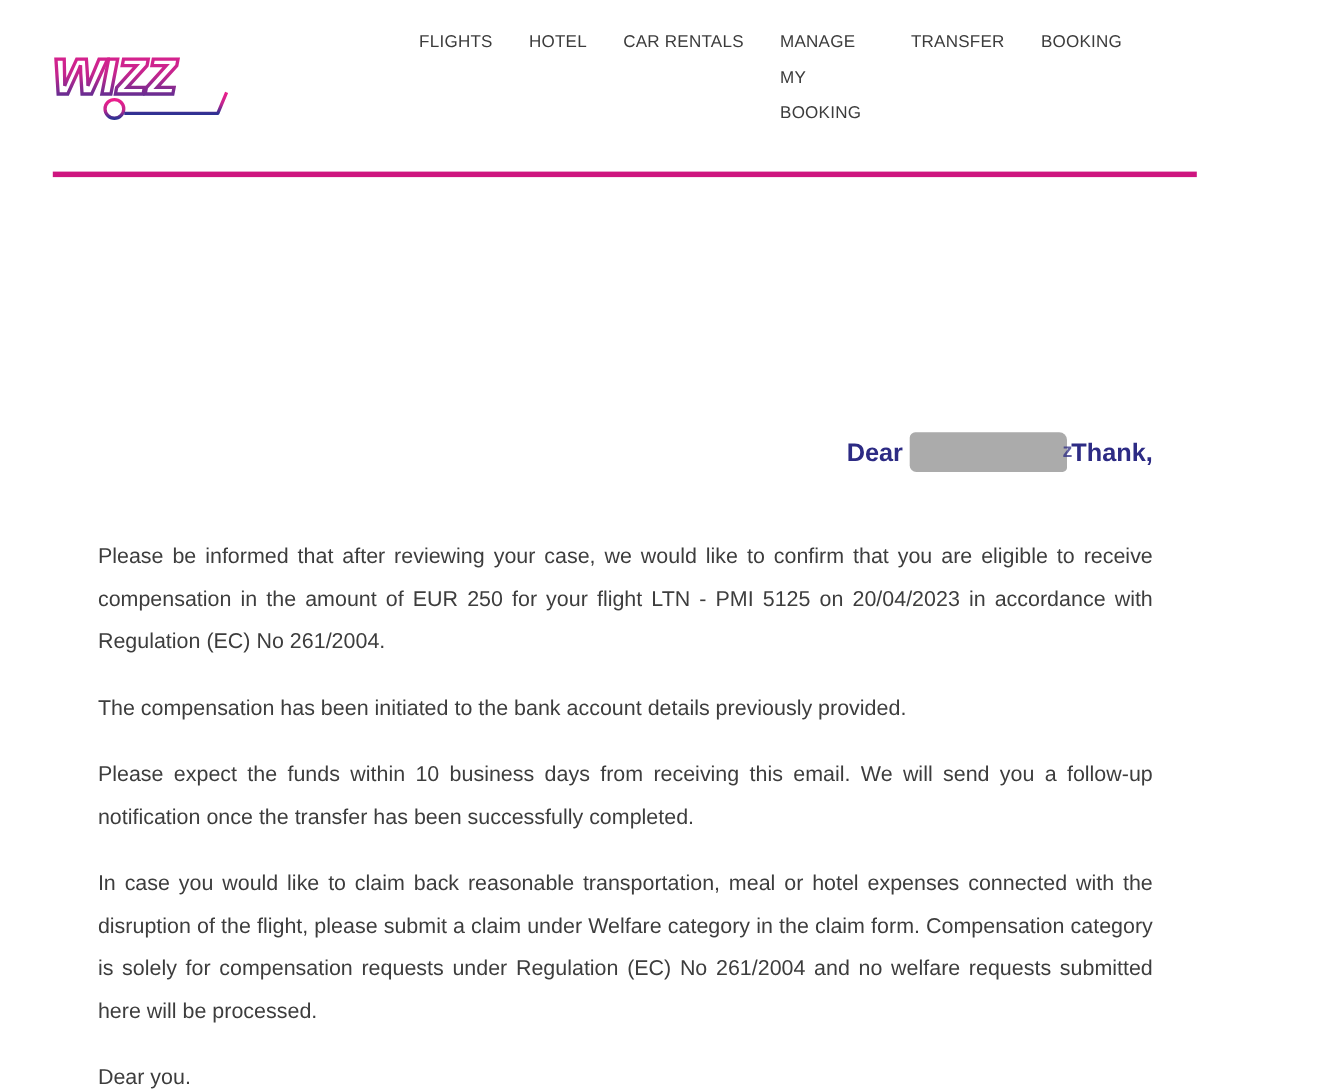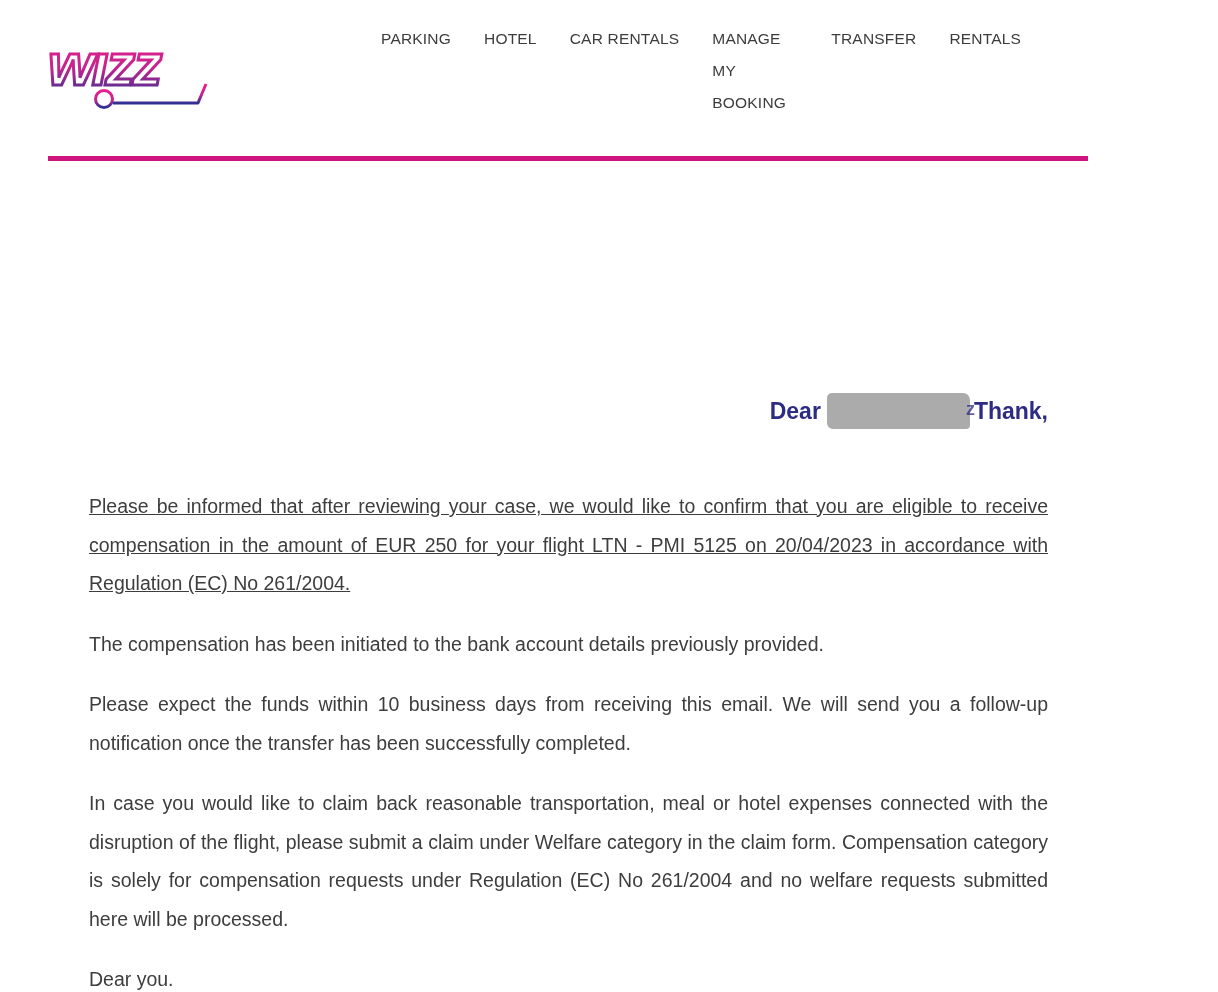--- a/index.html
+++ b/index.html
@@ -92,21 +92,21 @@
     opacity: 0.75;
   }
 
   .para {
     font-size: 19.5px;
     line-height: 38.5px;
     color: #3d3d3d;
     text-align: justify;
     margin: 0 0 22px 0;
   }
-  .para.first { margin-top: 58px; text-decoration: underline; }
+  .para.first { margin-top: 58px; }
 </style>
 </head>
 <body>
 
 <header>
   <a class="logo">
     <svg viewBox="0 0 172 88" aria-hidden="true">
       <defs>
         <linearGradient id="wizzgrad" x1="0" y1="0" x2="0" y2="1">
           <stop offset="0" stop-color="#ec1e8c"></stop>
@@ -114,26 +114,26 @@
           <stop offset="1" stop-color="#2f3193"></stop>
         </linearGradient>
       </defs>
       <text x="0" y="58" font-family="Liberation Sans, sans-serif" font-size="60" font-weight="bold" font-style="italic" letter-spacing="-3" fill="none" stroke="url(#wizzgrad)" stroke-width="3">wızz</text>
       <circle cx="56" cy="72" r="8.5" fill="none" stroke="url(#wizzgrad)" stroke-width="3"></circle>
       <path d="M 65 76 H 150 L 158 57" fill="none" stroke="url(#wizzgrad)" stroke-width="3" stroke-linejoin="round"></path>
     </svg>
   </a>
 
   <nav>
-    <a class="nav-item">PARKING</a>
+    <a class="nav-item">FLIGHTS</a>
     <a class="nav-item">HOTEL</a>
     <a class="nav-item">CAR RENTALS</a>
     <a class="nav-item wrap">MANAGE MY BOOKING</a>
     <a class="nav-item">TRANSFER</a>
-    <a class="nav-item">RENTALS</a>
+    <a class="nav-item">BOOKING</a>
   </nav>
 </header>
 
 <div class="divider"></div>
 
 <main class="content">
   <h1 class="greeting"><span>Dear</span><span class="redaction"><span class="peek">z</span></span><span>Thank,</span></h1>
 
   <p class="para first">Please be informed that after reviewing your case, we would like to confirm that you are eligible to receive compensation in the amount of EUR 250 for your flight LTN - PMI 5125 on 20/04/2023 in accordance with Regulation (EC) No 261/2004.</p>
   <p class="para">The compensation has been initiated to the bank account details previously provided.</p>

